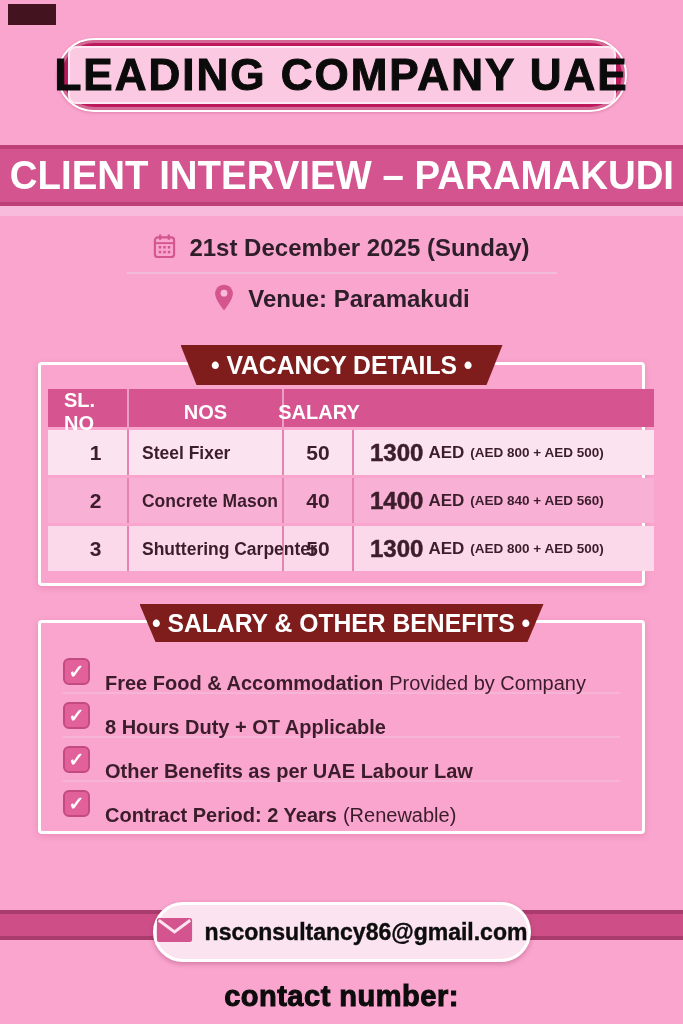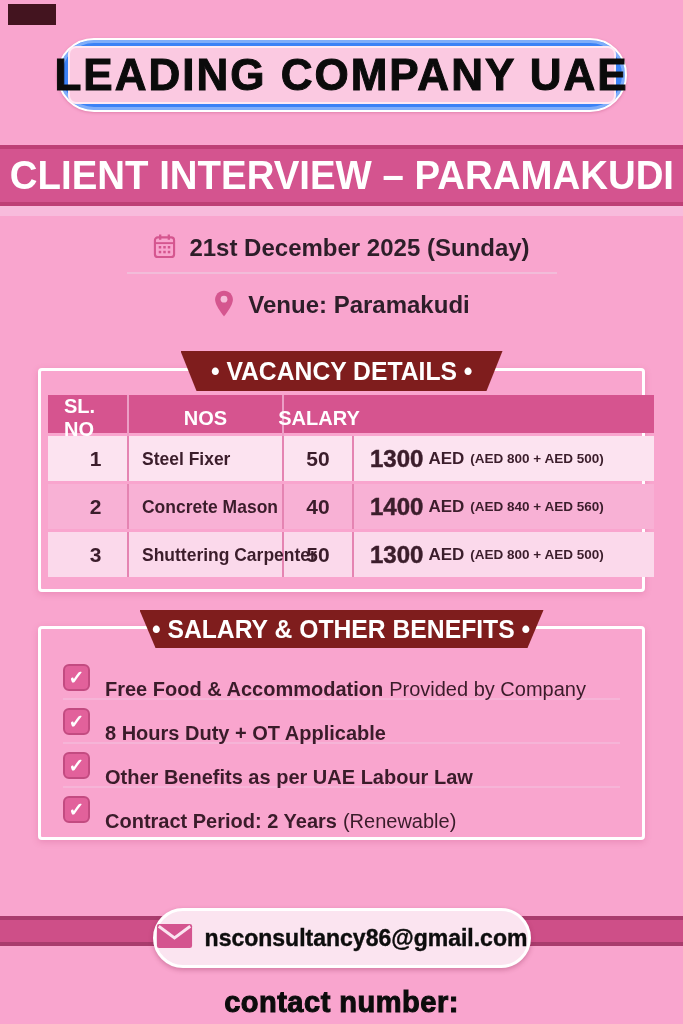--- a/index.html
+++ b/index.html
@@ -12,21 +12,21 @@
     font-family:"Liberation Sans",sans-serif;
     -webkit-font-smoothing:antialiased;
   }
   
   .corner-artifact{position:absolute;left:8px;top:4px;width:48px;height:21px;background:#43141F;}
 
   
   .title-pill{
     width:570px;height:74px;margin:38px auto 0;
     border:2px solid #FFFFFF;border-radius:44px;
-    background:#3b82f6;
+    background:#be185d;
     box-shadow:0 0 0 3px rgba(255,255,255,.35) inset, 0 1px 3px rgba(180,60,110,.35);
     display:flex;align-items:center;justify-content:center;
     padding:6px 9px;box-sizing:border-box;
   }
   .title-inner{
     width:100%;height:100%;
     background:#FBC9E1;border:2px solid #FFE9F4;border-radius:8px;
     display:flex;align-items:center;justify-content:center;box-sizing:border-box;
   }
   .title-text{
@@ -43,21 +43,21 @@
     color:#FFFFFF;font-weight:700;font-size:40px;white-space:nowrap;
     display:inline-block;transform:scaleX(.96);letter-spacing:0;
   }
   .band-sub{height:10px;background:#F8BBDC;}
 
   
   .info-row{display:flex;align-items:center;justify-content:center;gap:13px;}
   .date-row{margin-top:16px;height:32px;}
   .info-text{font-size:24px;font-weight:700;color:#2D1E29;}
   .divider{width:430px;height:2px;background:#F2BCD9;margin:8px auto;}
-  .venue-row{margin-top:14px;height:34px;}
+  .venue-row{margin-top:8px;height:34px;}
 
   
   .section-box{
     position:relative;width:607px;margin:0 auto;box-sizing:border-box;
     border:3px solid #FFFFFF;border-radius:4px;
     box-shadow:0 2px 6px rgba(190,64,118,.25);
   }
   .section-banner{
     position:absolute;left:50%;transform:translateX(-50%);
     background:#7f1d1d;color:#fff;

